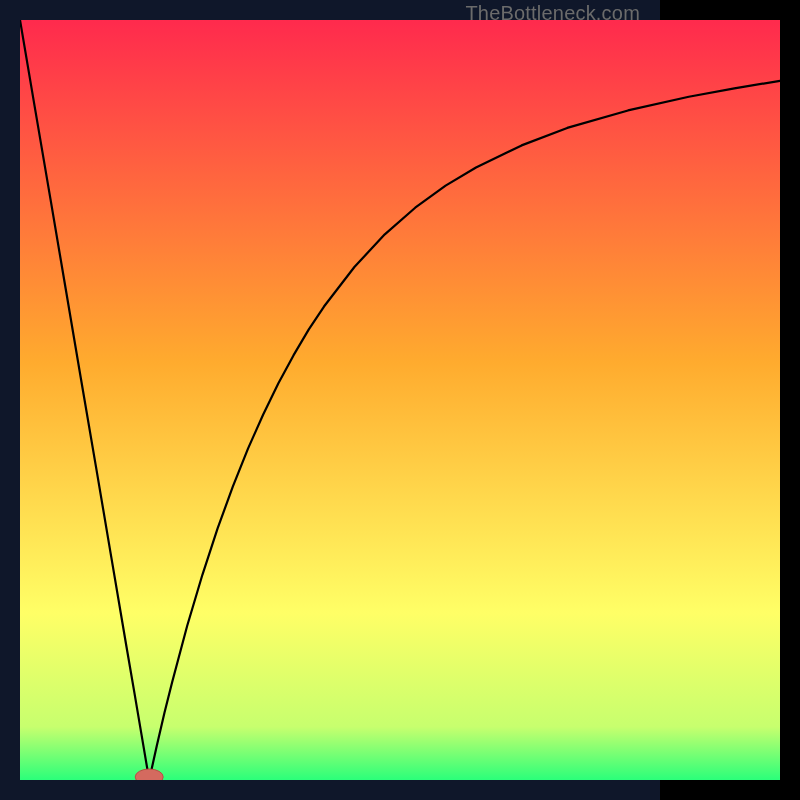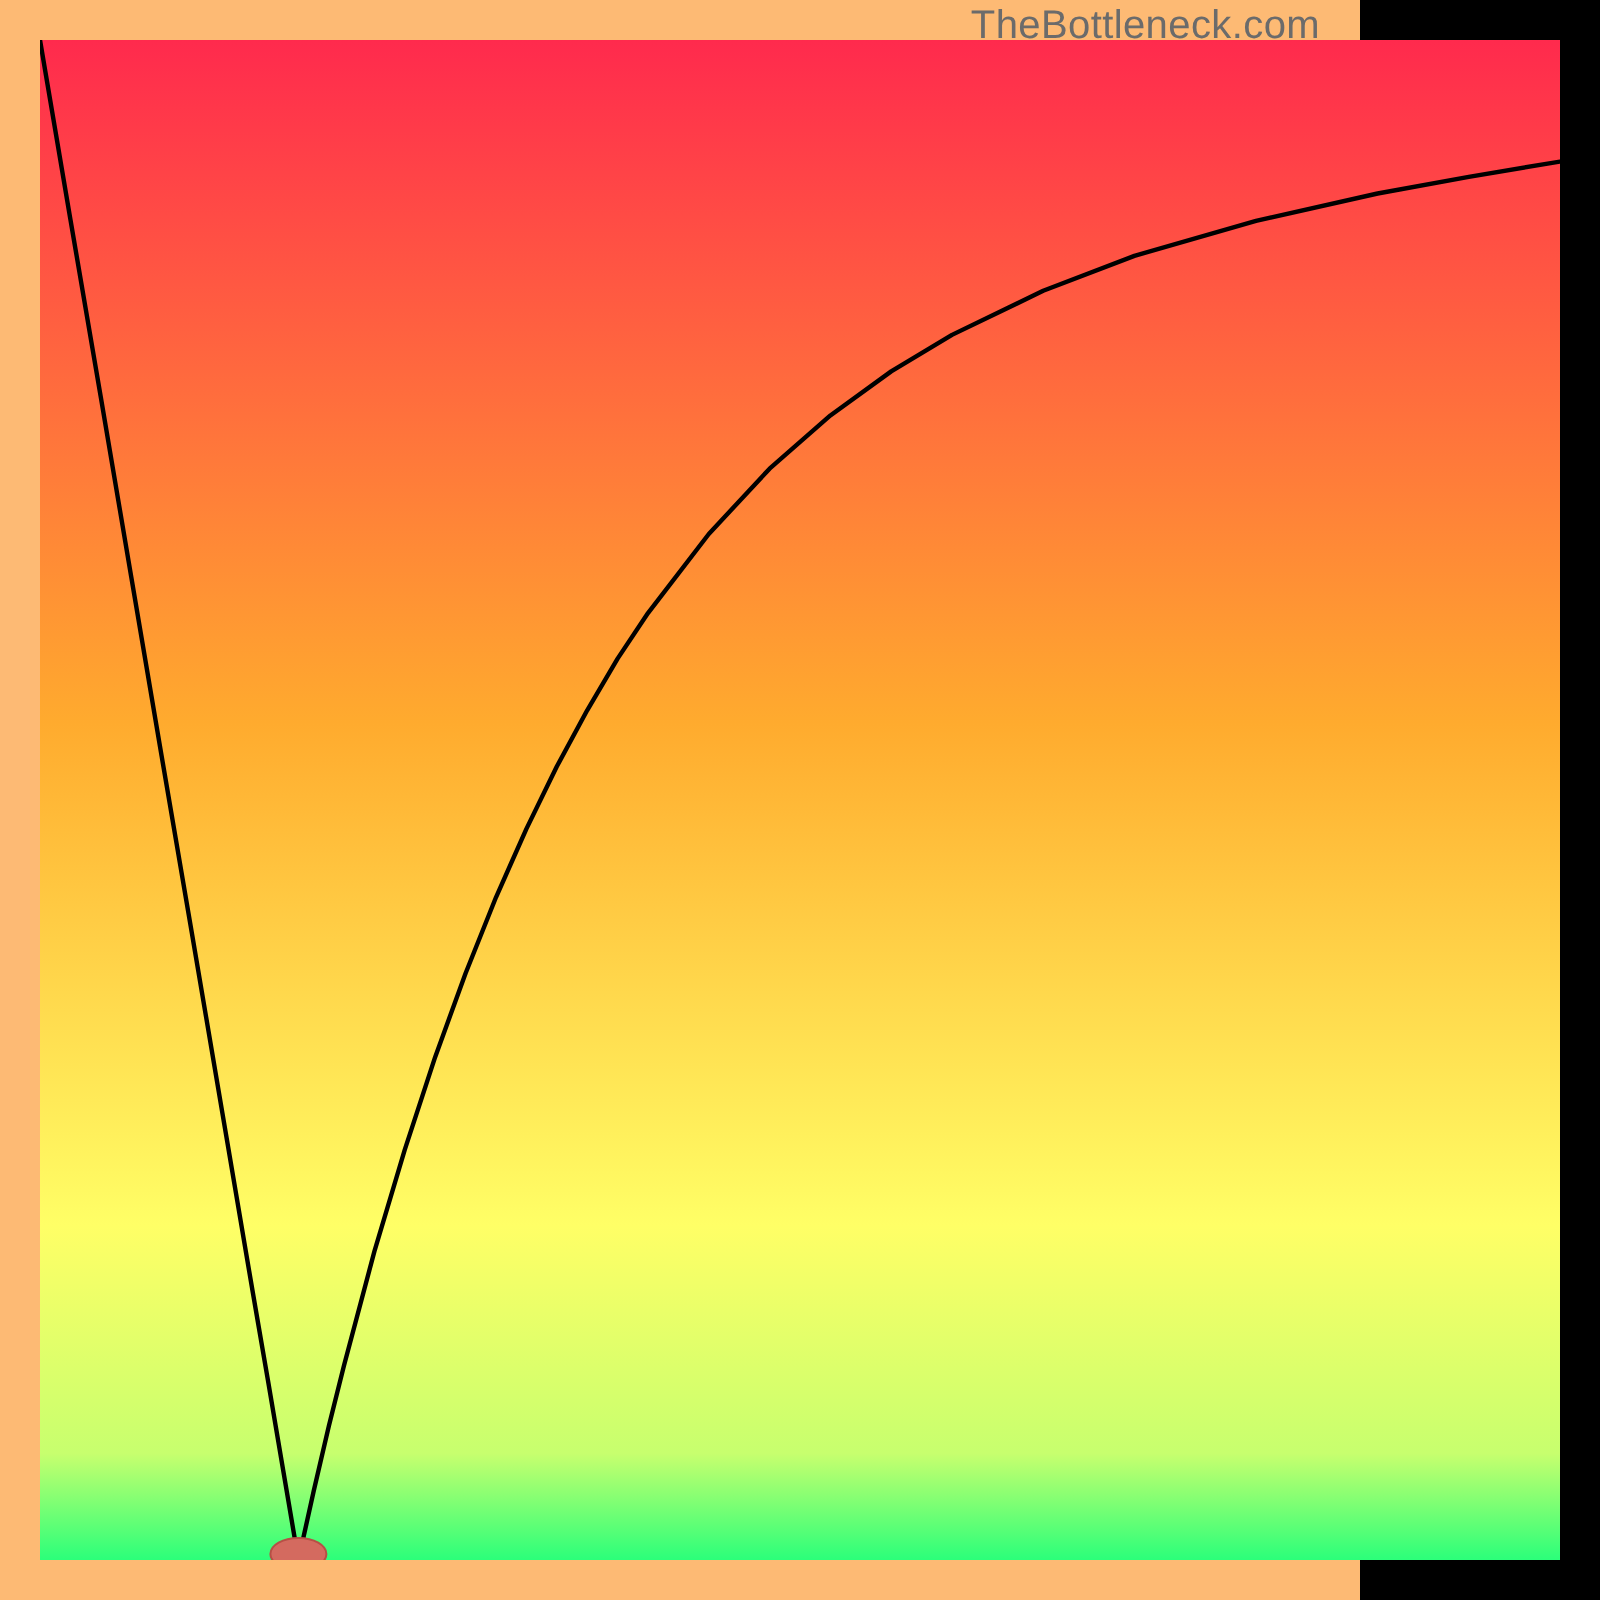--- a/index.html
+++ b/index.html
@@ -10,22 +10,21 @@
     overflow: hidden;
     background: #000;
     font-family: Arial, Helvetica, sans-serif;
   }
   .frame {
     position: absolute;
     left: 0;
     top: 0;
     width: 660px;
     height: 800px;
-    background: #fdba74;
-    padding-left: 20px;
+    background: #0f172a;
   }
   .plot {
     position: absolute;
     left: 20px;
     top: 20px;
     width: 760px;
     height: 760px;
   }
   .watermark {
     position: absolute;

